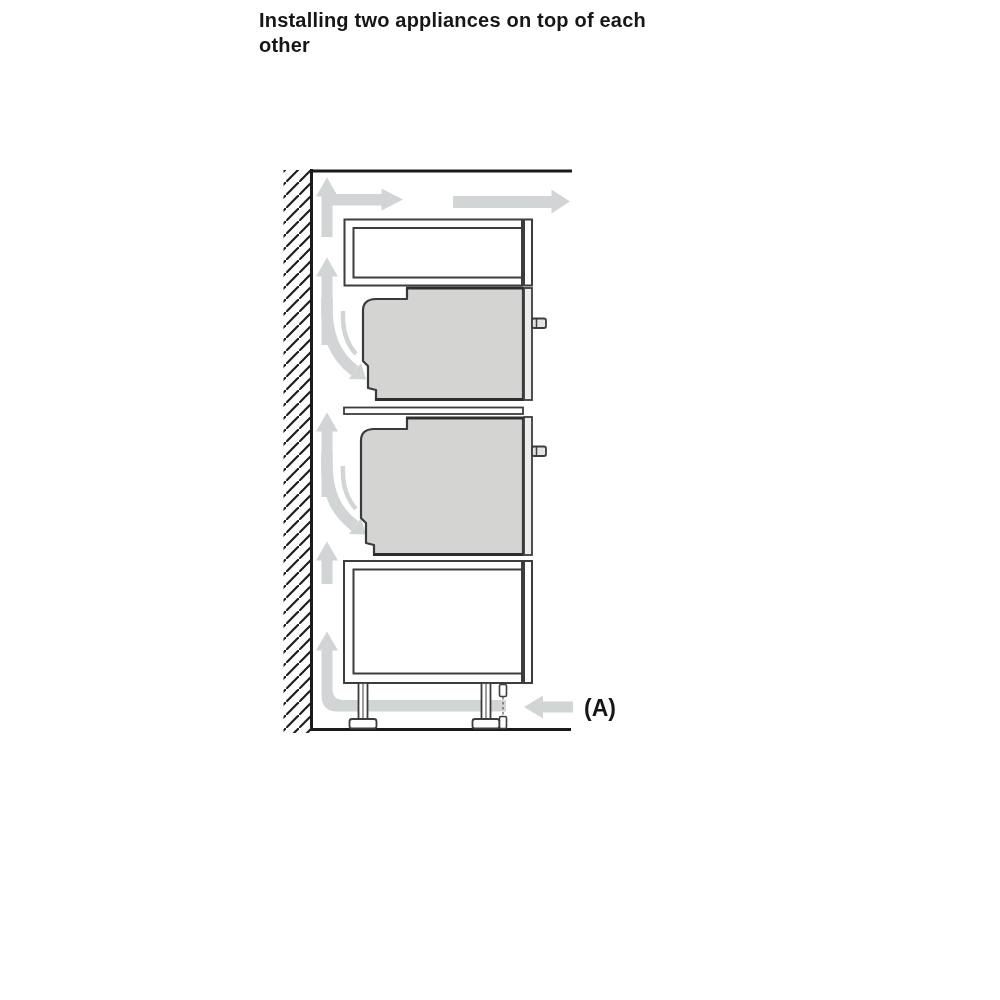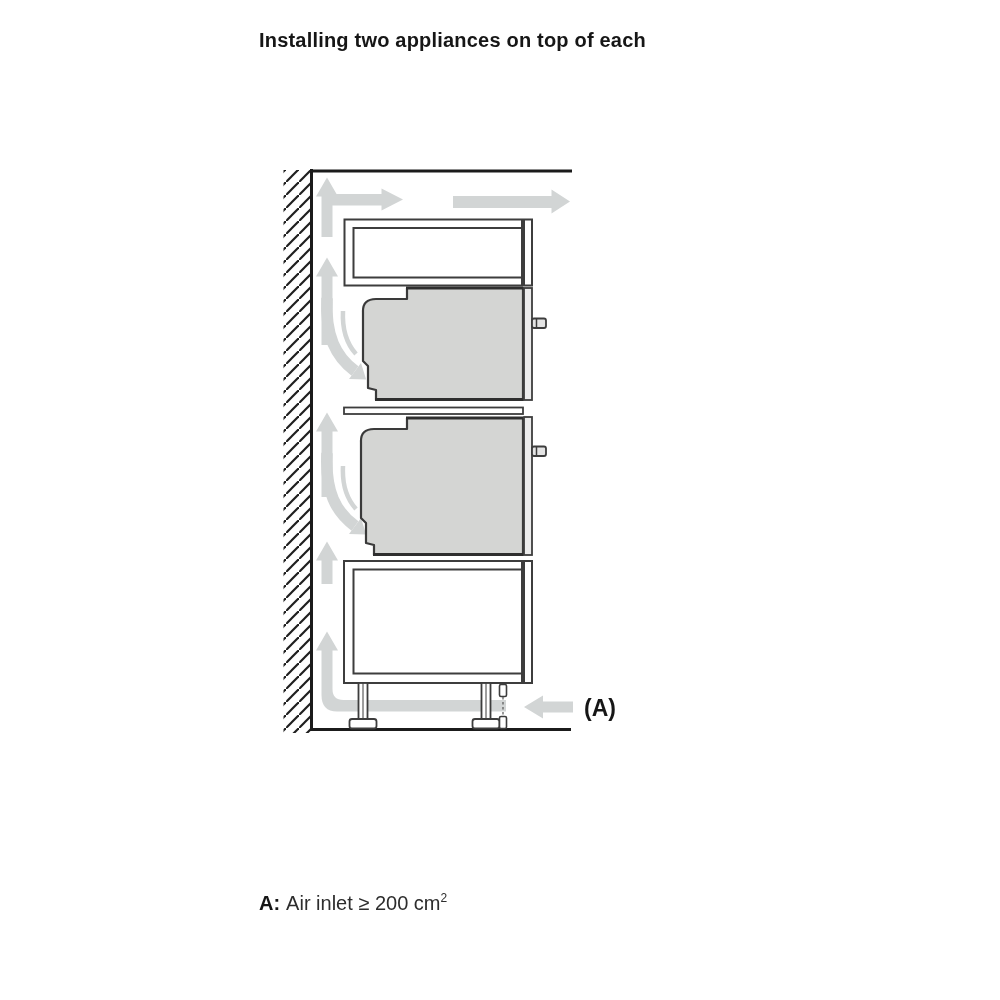--- a/index.html
+++ b/index.html
@@ -3,40 +3,41 @@
 <meta charset="utf-8">
 <style>
   html,body{margin:0;padding:0;background:#ffffff;}
   .page{
     position:relative;width:1000px;height:1000px;background:#ffffff;
     font-family:"Liberation Sans",sans-serif;overflow:hidden;
   }
   .heading{
     position:absolute;left:259px;top:8px;
     font-size:20px;font-weight:700;color:#161616;line-height:25px;
-    letter-spacing:0.2px;white-space:nowrap;margin-top:20px;
+    letter-spacing:0.2px;white-space:nowrap;
   }
   .caption{
     position:absolute;left:259px;top:891px;
     font-size:20px;color:#2d2d2d;white-space:nowrap;
   }
   .caption .cap-label{font-weight:700;color:#161616;margin-right:6px;}
   .caption sup{font-size:0.6em;vertical-align:super;}
   svg text.alabel{
     font-family:"Liberation Sans",sans-serif;font-weight:700;
     font-size:23px;fill:#161616;
   }
 </style>
 </head>
 <body>
 
 <div class="page">
 
   <div class="heading">
     <div>Installing two appliances on top of each</div>
+    <div>other</div>
   </div>
 
   <svg width="1000" height="1000" viewBox="0 0 1000 1000" style="position:absolute;left:0;top:0;">
     <defs>
       <pattern id="hatch" patternUnits="userSpaceOnUse" width="13" height="13">
         <line x1="-3" y1="16" x2="16" y2="-3" stroke="#1f1f1f" stroke-width="2.2"></line>
       </pattern>
     </defs>
 
     <rect x="283.5" y="170" width="27.5" height="563" fill="url(#hatch)"></rect>
@@ -106,17 +107,14 @@
       <rect x="349.5" y="719" width="27" height="9.5" rx="2.5" stroke-width="1.8"></rect>
       <rect x="472.5" y="719" width="27" height="9.5" rx="2.5" stroke-width="1.8"></rect>
       <line x1="503" y1="687" x2="503" y2="725" stroke="#555555" stroke-width="1.2" stroke-dasharray="2.5 2.5"></line>
       <rect x="499.5" y="684.5" width="7" height="12" rx="1.5" stroke-width="1.6"></rect>
       <rect x="499.5" y="716.5" width="7" height="12" rx="1.5" stroke-width="1.6"></rect>
     </g>
 
     <text class="alabel" x="584" y="716">(A)</text>
   </svg>
 
-  <div class="caption">
-    <span class="cap-label">A:</span><span>Air inlet ≥ 200 cm</span><sup>2</sup>
-  </div>
 
 </div>
 
 </body></html>

